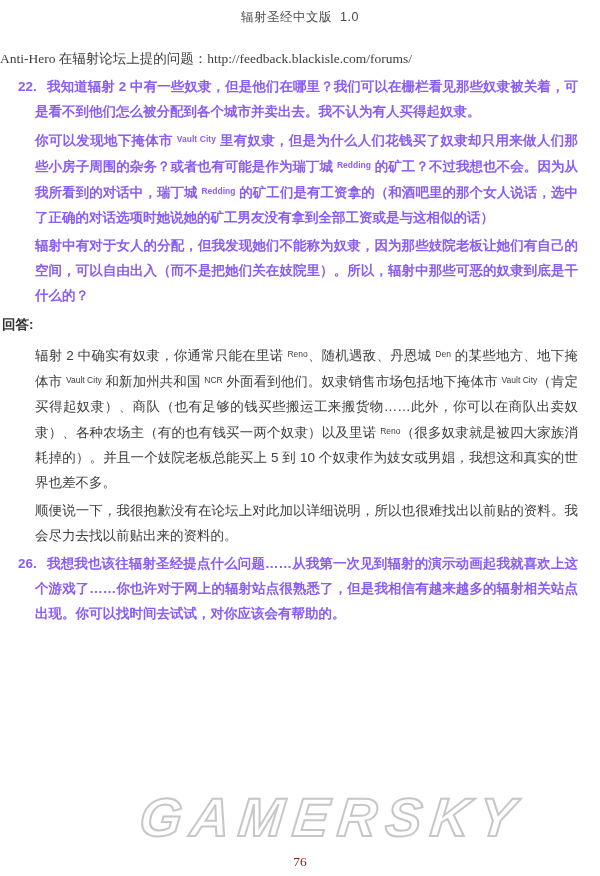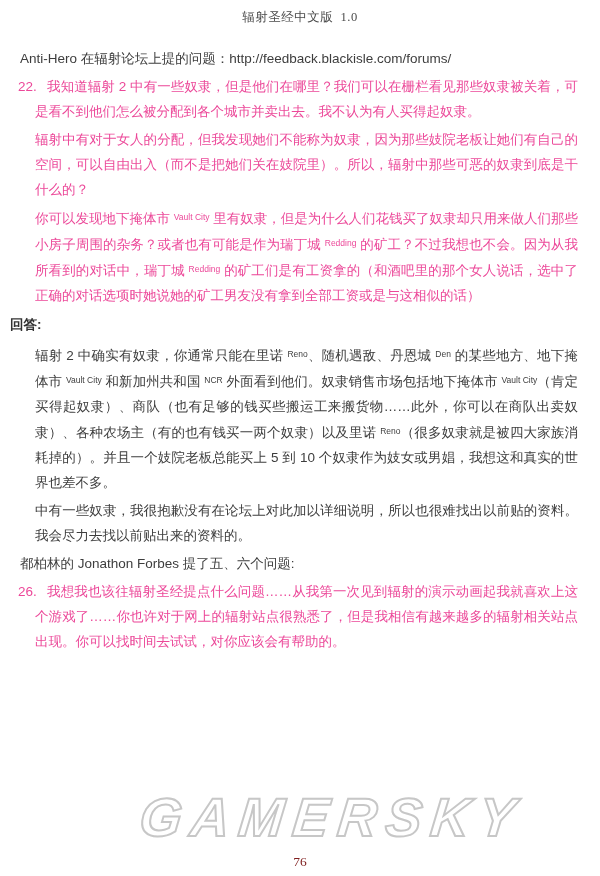--- a/index.html
+++ b/index.html
@@ -6,41 +6,41 @@
   body {
     width:600px; height:876px;
     background:#ffffff;
     position:relative;
     overflow:hidden;
     font-family:"Liberation Sans", sans-serif;
   }
   .page-header {
     position:absolute; top:9px; left:0; right:0;
     text-align:center;
-    font-family:Liberation Serif, serif;
+    font-family:Liberation Sans, sans-serif;
     font-size:12.5px; color:#4a4a4a;
     letter-spacing:0.5px;
     white-space:pre;
     z-index:1;
   }
   .doc-body {
     position:absolute; top:44px; left:0; right:0;
     z-index:1;
   }
   .blk {
     font-size:13.5px;
     line-height:25px;
     color:#3d3d3d;
     margin:0 22px 3px 35px;
     text-align:justify;
   }
   .url   { margin-left:38px; }
-  .attrib{ margin-left:20px; margin-top:2px; }
-  .label { margin-left:10px; margin-top:4px; margin-bottom:5px; font-weight:bold; color:#323232; }
-  .qitem, .qpara { font-weight:normal; color:#ec4899; }
+  .attrib{ margin-left:0; margin-top:2px;font-family:Liberation Serif, serif; }
+  .label { margin-left:2px; margin-top:4px; margin-bottom:5px; font-weight:bold; color:#323232; }
+  .qitem, .qpara { font-weight:bold; color:#8b5cf6; }
   .qitem .num {
     display:inline-block; width:29px; margin-left:-17px;
   }
   .sup {
     font-size:8.5px;
     vertical-align:3px;
     white-space:nowrap;
   }
   .watermark {
     position:absolute; top:786px; left:140px;
@@ -63,22 +63,21 @@
 </head>
 <body>
 
 <div class="page-header">辐射圣经中文版  1.0</div>
 
 <div class="watermark" style="-webkit-text-stroke: 2px rgb(199, 199, 199);">GAMERSKY</div>
 
 <main class="doc-body">
     <div class="blk attrib">Anti-Hero 在辐射论坛上提的问题：http://feedback.blackisle.com/forums/</div>
     <div class="blk qitem"><span class="num">22.</span>我知道辐射 2 中有一些奴隶，但是他们在哪里？我们可以在栅栏看见那些奴隶被关着，可是看不到他们怎么被分配到各个城市并卖出去。我不认为有人买得起奴隶。</div>
+    <div class="blk qpara">你可以发现地下掩体市 <span class="sup">Vault City</span> 里有奴隶，但是为什么人们花钱买了奴隶却只用来做人们那些小房子周围的杂务？或者也有可能是作为瑞丁城 <span class="sup">Redding</span> 的矿工？不过我想也不会。因为从我所看到的对话中，瑞丁城 <span class="sup">Redding</span> 的矿工们是有工资拿的（和酒吧里的那个女人说话，选中了正确的对话选项时她说她的矿工男友没有拿到全部工资或是与这相似的话）</div>
     <div class="blk qpara">辐射中有对于女人的分配，但我发现她们不能称为奴隶，因为那些妓院老板让她们有自己的空间，可以自由出入（而不是把她们关在妓院里）。所以，辐射中那些可恶的奴隶到底是干什么的？</div>
-    <div class="blk qpara">你可以发现地下掩体市 <span class="sup">Vault City</span> 里有奴隶，但是为什么人们花钱买了奴隶却只用来做人们那些小房子周围的杂务？或者也有可能是作为瑞丁城 <span class="sup">Redding</span> 的矿工？不过我想也不会。因为从我所看到的对话中，瑞丁城 <span class="sup">Redding</span> 的矿工们是有工资拿的（和酒吧里的那个女人说话，选中了正确的对话选项时她说她的矿工男友没有拿到全部工资或是与这相似的话）</div>
     <div class="blk label">回答:</div>
     <div class="blk apara">辐射 2 中确实有奴隶，你通常只能在里诺 <span class="sup">Reno</span>、随机遇敌、丹恩城 <span class="sup">Den</span> 的某些地方、地下掩体市 <span class="sup">Vault City</span> 和新加州共和国 <span class="sup">NCR</span> 外面看到他们。奴隶销售市场包括地下掩体市 <span class="sup">Vault City</span>（肯定买得起奴隶）、商队（也有足够的钱买些搬运工来搬货物……此外，你可以在商队出卖奴隶）、各种农场主（有的也有钱买一两个奴隶）以及里诺 <span class="sup">Reno</span>（很多奴隶就是被四大家族消耗掉的）。并且一个妓院老板总能买上 5 到 10 个奴隶作为妓女或男娼，我想这和真实的世界也差不多。</div>
-    <div class="blk apara">中有一些奴隶，我很抱歉没有在论坛上对此加以详细说明，所以也很难找出以前贴的资料。我会尽力去找以前贴出来的资料的。</div>
-    <div class="blk attrib">都柏林的 Jonathon Forbes 提了五、六个问题:</div>
+    <div class="blk apara">顺便说一下，我很抱歉没有在论坛上对此加以详细说明，所以也很难找出以前贴的资料。我会尽力去找以前贴出来的资料的。</div>
     <div class="blk qitem"><span class="num">26.</span>我想我也该往辐射圣经提点什么问题……从我第一次见到辐射的演示动画起我就喜欢上这个游戏了……你也许对于网上的辐射站点很熟悉了，但是我相信有越来越多的辐射相关站点出现。你可以找时间去试试，对你应该会有帮助的。</div>
   </main>
 
 <div class="page-number">76</div>
 
 </body></html>

